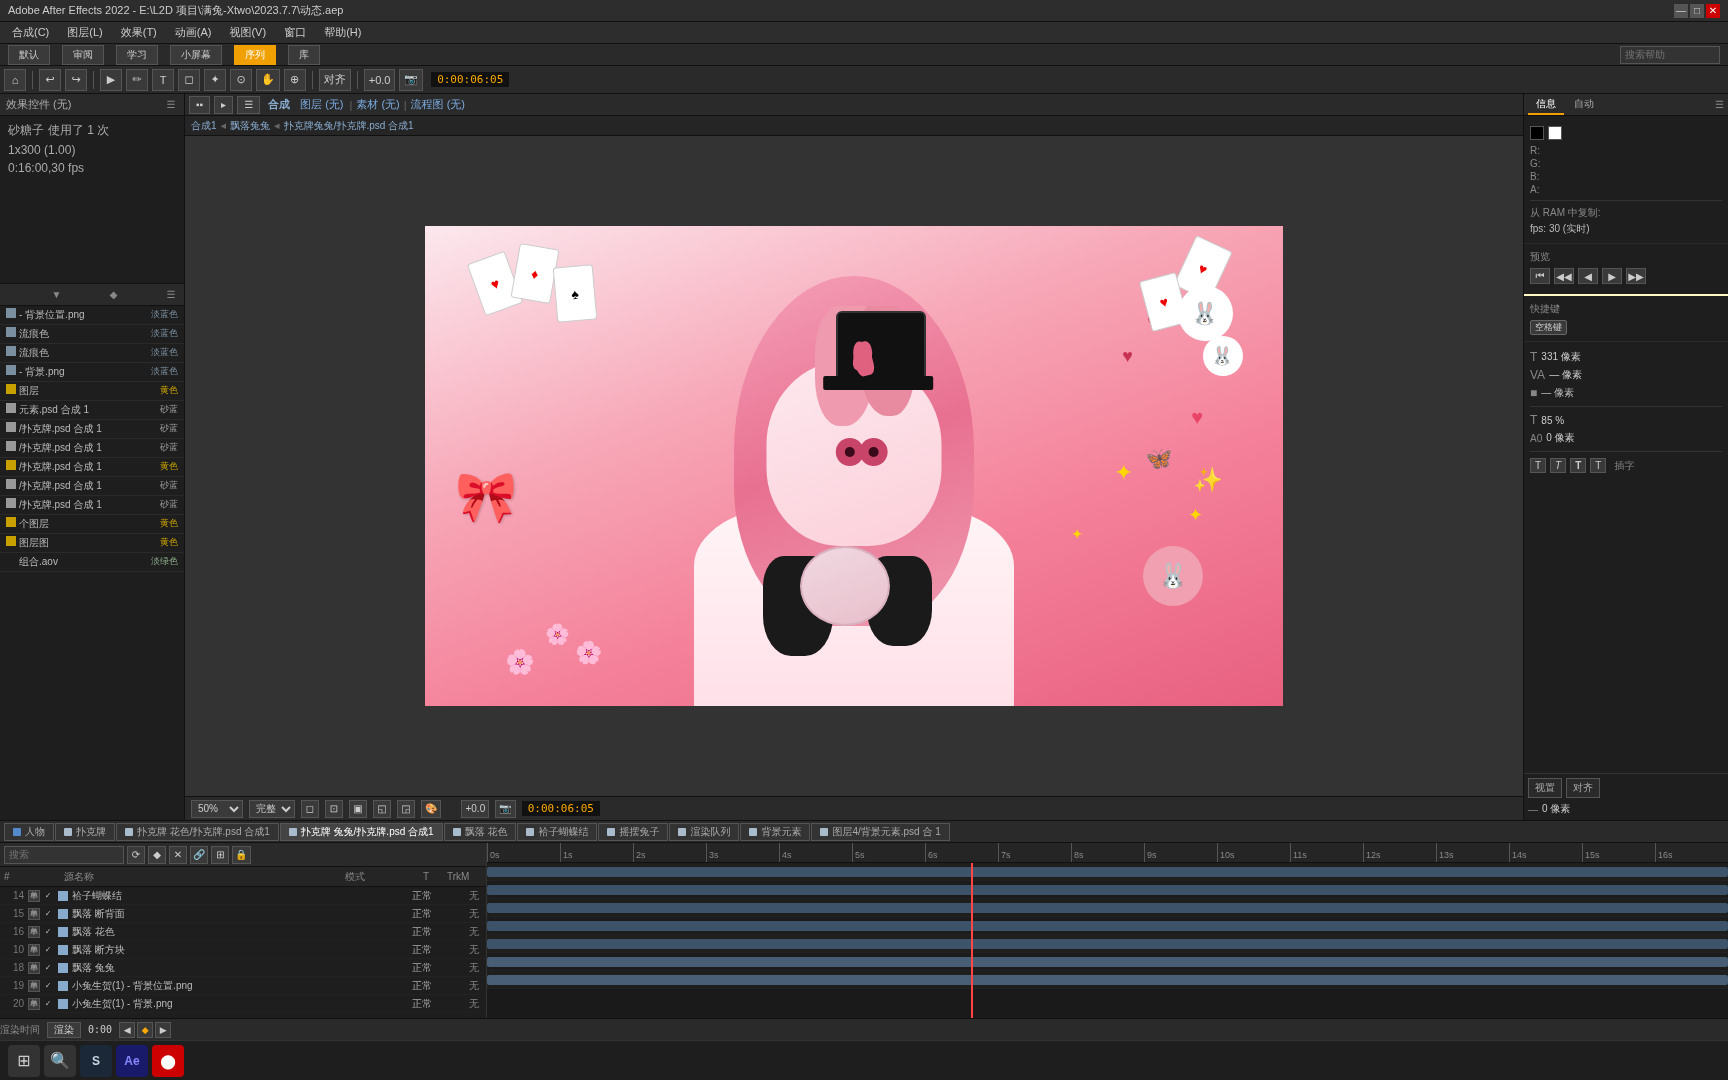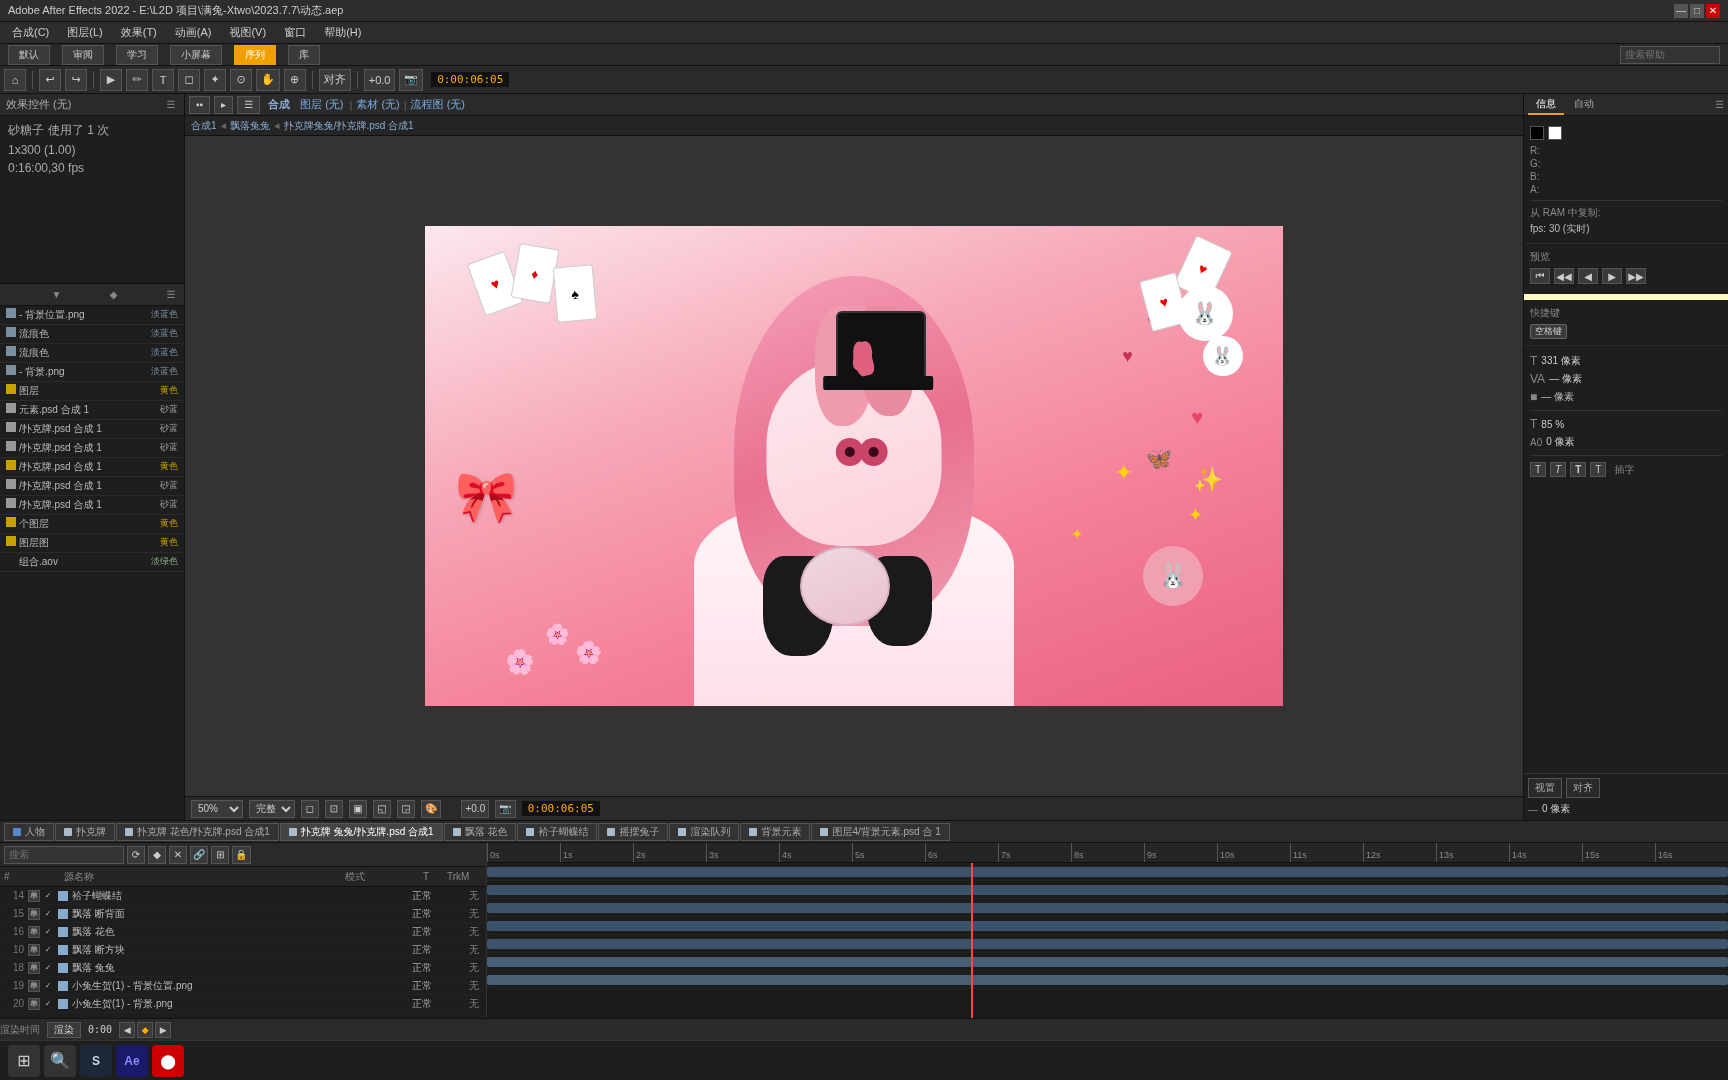--- a/index.html
+++ b/index.html
@@ -295,21 +295,21 @@
     }
     .color-box {
       width: 14px;
       height: 14px;
       background: #000;
       border: 1px solid #555;
     }
 
     .preview-panel {
       padding: 6px;
-      border-bottom: 6px solid #fef9c3;
+      border-bottom: 2px solid #fef9c3;
     }
     .preview-title {
       color: #888;
       margin-bottom: 4px;
     }
     .preview-controls {
       display: flex;
       gap: 4px;
       margin-bottom: 4px;
     }

